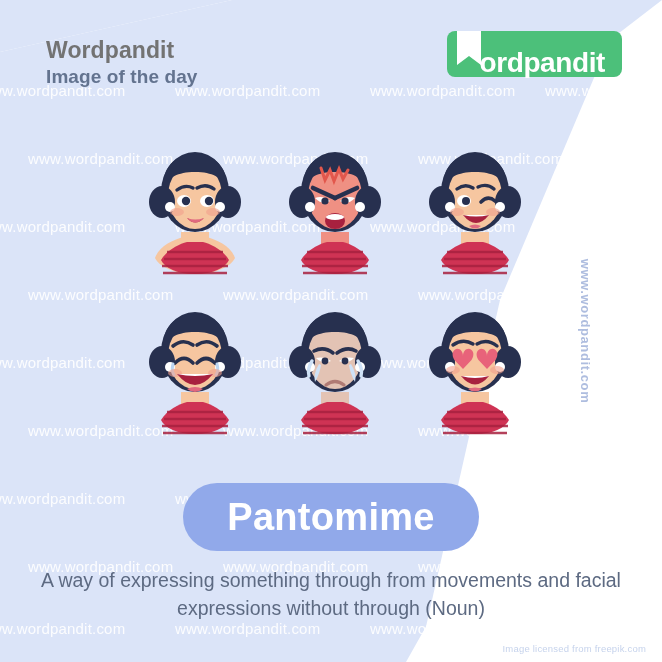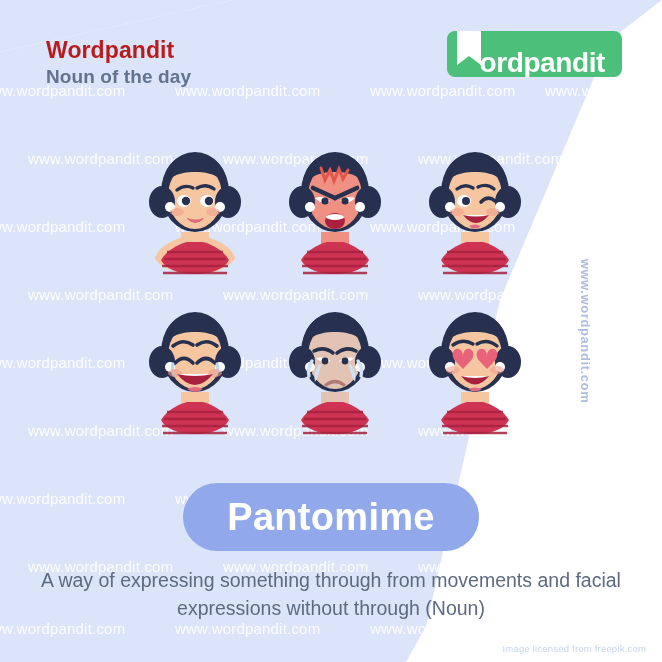--- a/index.html
+++ b/index.html
@@ -54,21 +54,21 @@
     font-weight:600;
   }
 
   
   #header-text{
     position:absolute;left:46px;top:36px;
     color:#6b7a96;
     line-height:1.22;
   }
   #brand-name{
-    font-size:23px;font-weight:bold;color:#b91c1c;
+    font-size:23px;font-weight:bold;color:#737373;
     letter-spacing:.1px;
   }
   #brand-sub{
     font-size:19px;font-weight:600;color:#63738f;
     letter-spacing:.1px;margin-top:1px;
   }
 
   
   #logo{
     position:absolute;right:40px;top:31px;
@@ -175,21 +175,21 @@
       <div class="wm" style="left: 593px; top: 558px;">www.wordpandit.com</div>
       <div class="wm" style="left: -20px; top: 620px;">www.wordpandit.com</div>
       <div class="wm" style="left: 175px; top: 620px;">www.wordpandit.com</div>
       <div class="wm" style="left: 370px; top: 620px;">www.wordpandit.com</div>
       <div class="wm" style="left: 545px; top: 620px;">www.wordpandit.com</div>
     </div>
   <div class="wm-side">www.wordpandit.com</div>
 
   <div id="header-text">
     <div id="brand-name">Wordpandit</div>
-    <div id="brand-sub">Noun of the day</div>
+    <div id="brand-sub">Image of the day</div>
   </div>
 
   <div id="logo">
     <svg id="logo-mark" viewBox="0 0 28 46">
       <path d="M2 -2 H26 V34 L14 25 L2 34 Z" fill="#ffffff"></path>
     </svg>
     <span id="logo-word">ordpandit</span>
   </div>
 
   <div id="faces">

